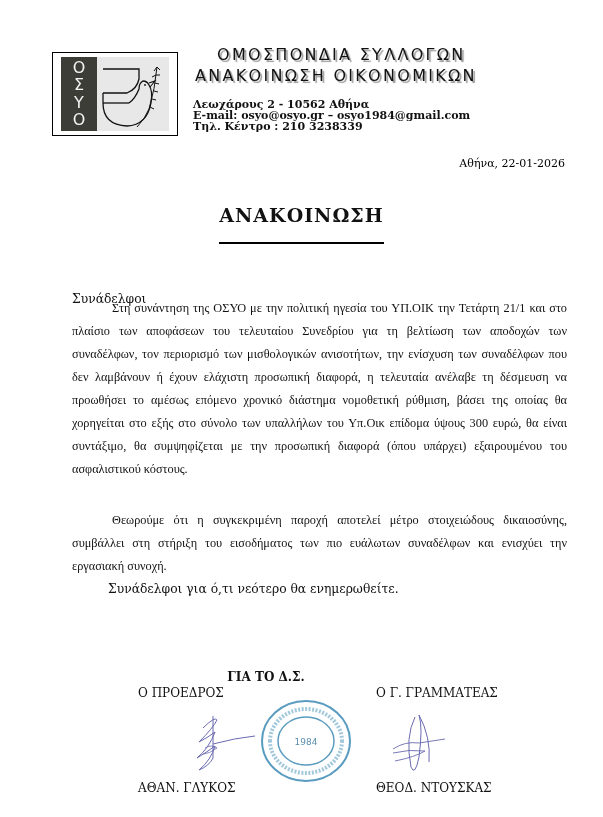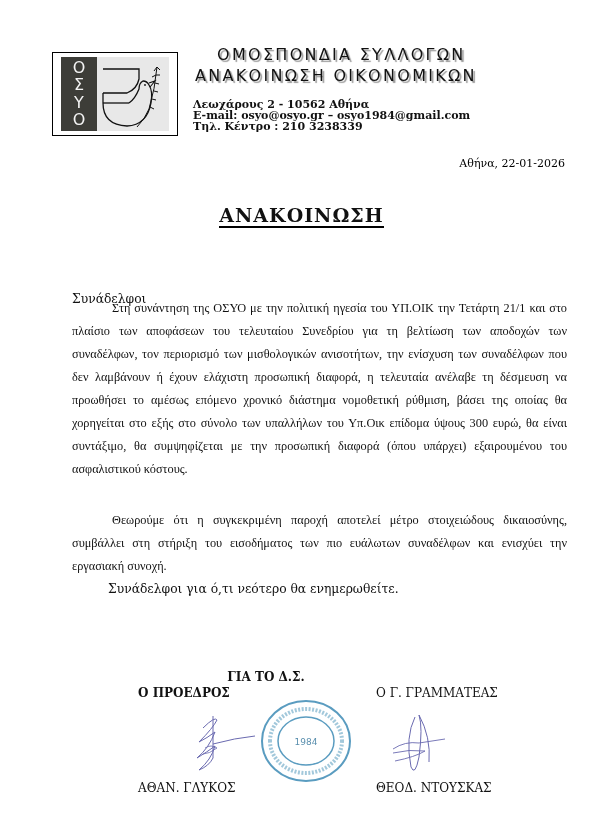--- a/index.html
+++ b/index.html
@@ -47,37 +47,37 @@
   .contact-1 { top: 99px; }
   .contact-2 { top: 110px; }
   .contact-3 { top: 121px; }
 
   .date-line { top: 157px; right: 38px; font-size: 11px; color: #000000; }
 
   .title {
     top: 204px; left: 0; width: 603px; text-align: center;
     font-size: 19px; font-weight: bold; letter-spacing: 1px;
   }
-  .title span { border-bottom: 2px solid #000; padding-bottom: 0px; }
+  .title span { border-bottom: 2px solid #000; padding-bottom: 16px; }
 
   .body-text {
     left: 72px; width: 495px; font-size: 12.3px; line-height: 23px; color: #111;
     text-align: justify;
   }
   .greeting { top: 288px; }
   .para { margin: 0; font-family: Liberation Serif, serif; }
   .p1 { top: 297px; }
   .indent { text-indent: 40px; }
   .p2 { top: 509px; }
   .p3 { top: 578px; left: 72px; }
   .p3 span { padding-left: 36px; }
 
   .for-board { top: 670px; left: 0; width: 532px; text-align: center; font-weight: bold; font-size: 12px; }
   .role { top: 686px; font-size: 12px; }
-  .role-left { left: 138px; font-weight: bold; }
+  .role-left { left: 138px; }
   .role-right { left: 376px; }
   .sig-name { top: 781px; font-size: 12px; }
   .sig-name-left { left: 138px; }
   .sig-name-right { left: 376px; }
 
   .signature-left { left: 185px; top: 708px; width: 80px; height: 70px; }
   .signature-right { left: 385px; top: 707px; width: 80px; height: 70px; }
   .stamp { left: 258px; top: 697px; width: 96px; height: 88px; }
 </style>
 </head>

